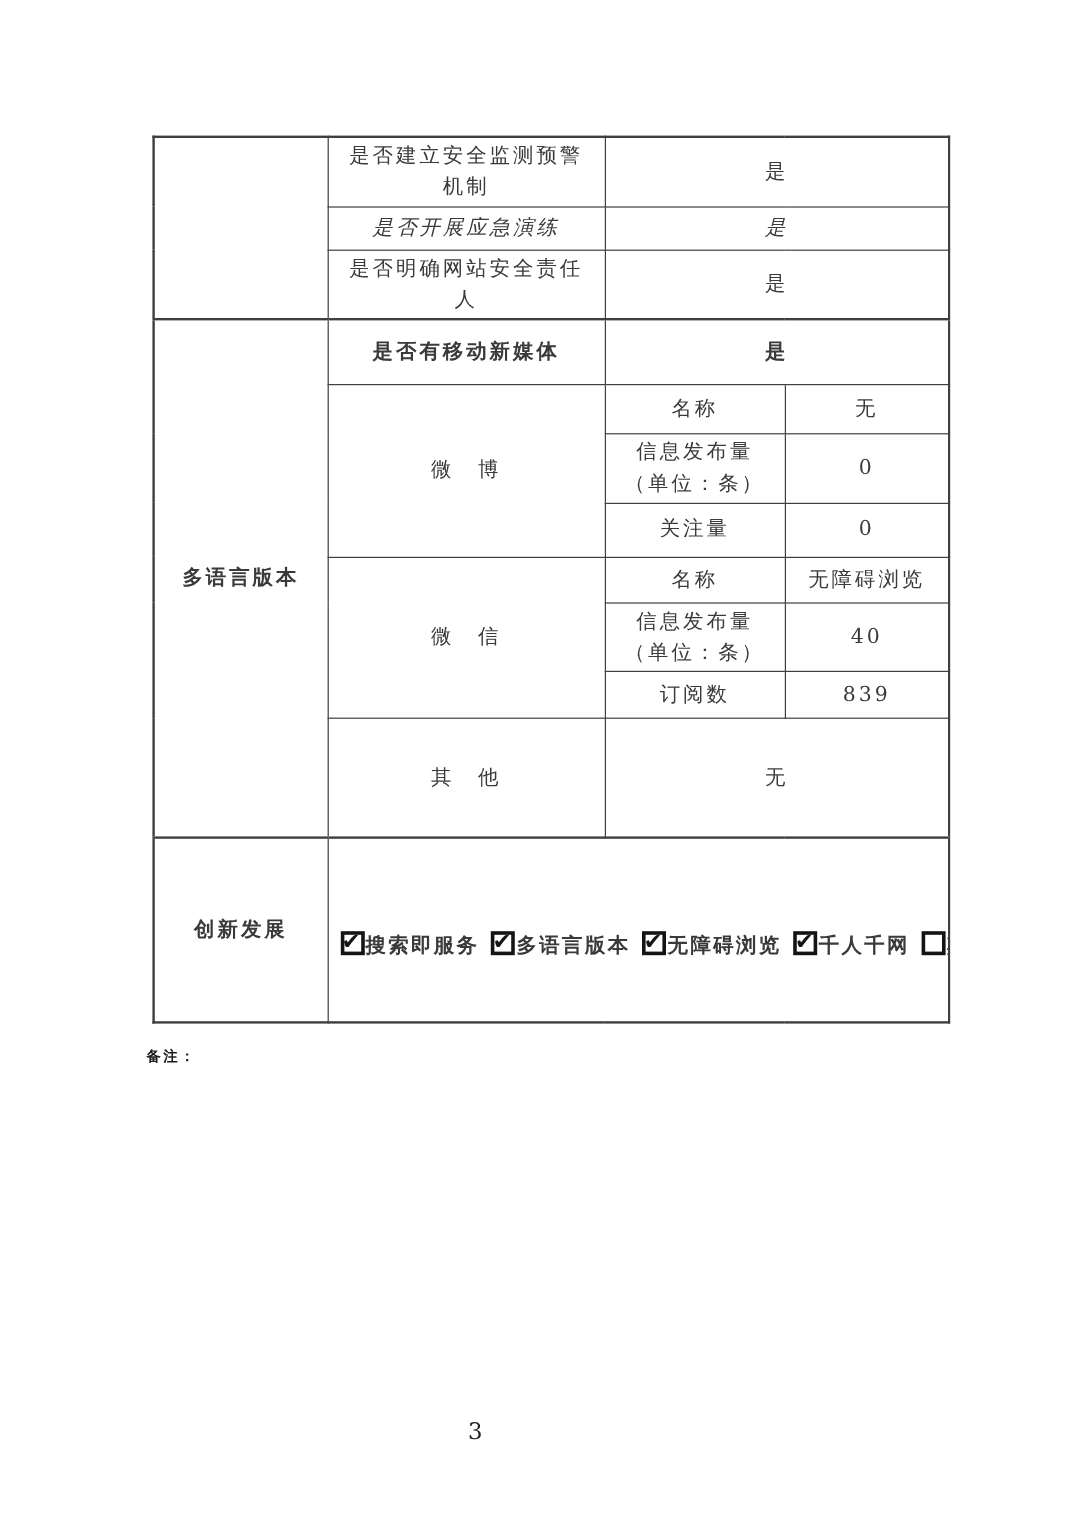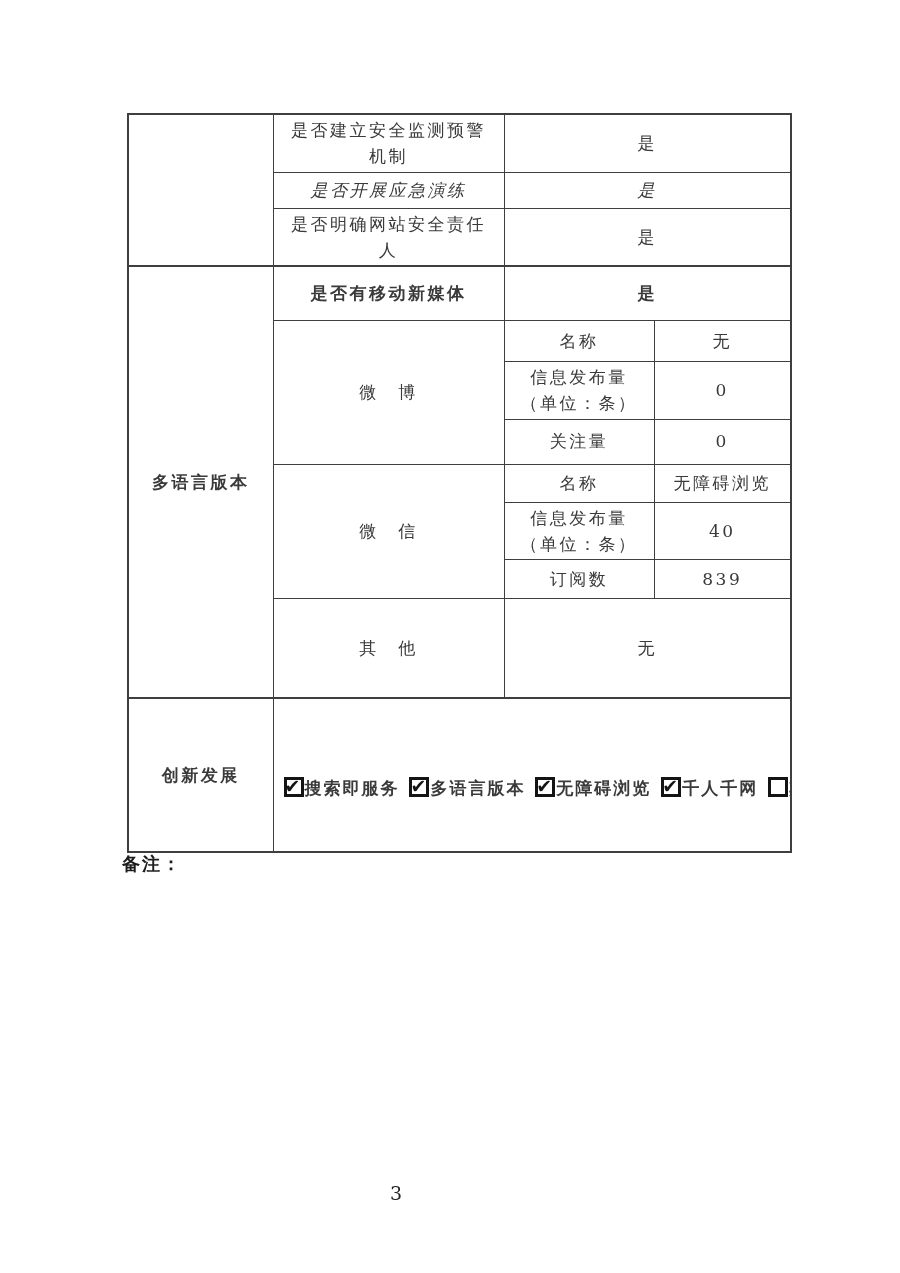--- a/index.html
+++ b/index.html
@@ -59,22 +59,22 @@
     content:"✔";
     position:absolute;
     left:-2px; top:-8px;
     font-size:19px;
     font-weight:700;
     color:#141414;
     letter-spacing:0;
     font-family:"DejaVu Sans","Liberation Sans",sans-serif;
   }
   .notes {
-    position:absolute; left:122px; top:852px;
-    font-size:18px; font-weight:700;
+    position:absolute; left:122px; top:872px;
+    font-size:12px; font-weight:700;
     letter-spacing:2px; color:#1c1c1c;
   }
   .page-number {
     position:absolute; left:0; top:1182px;
     width:100%; text-align:center;
     font-size:19px; color:#222;
   }
 </style>
 </head>
 <body>

